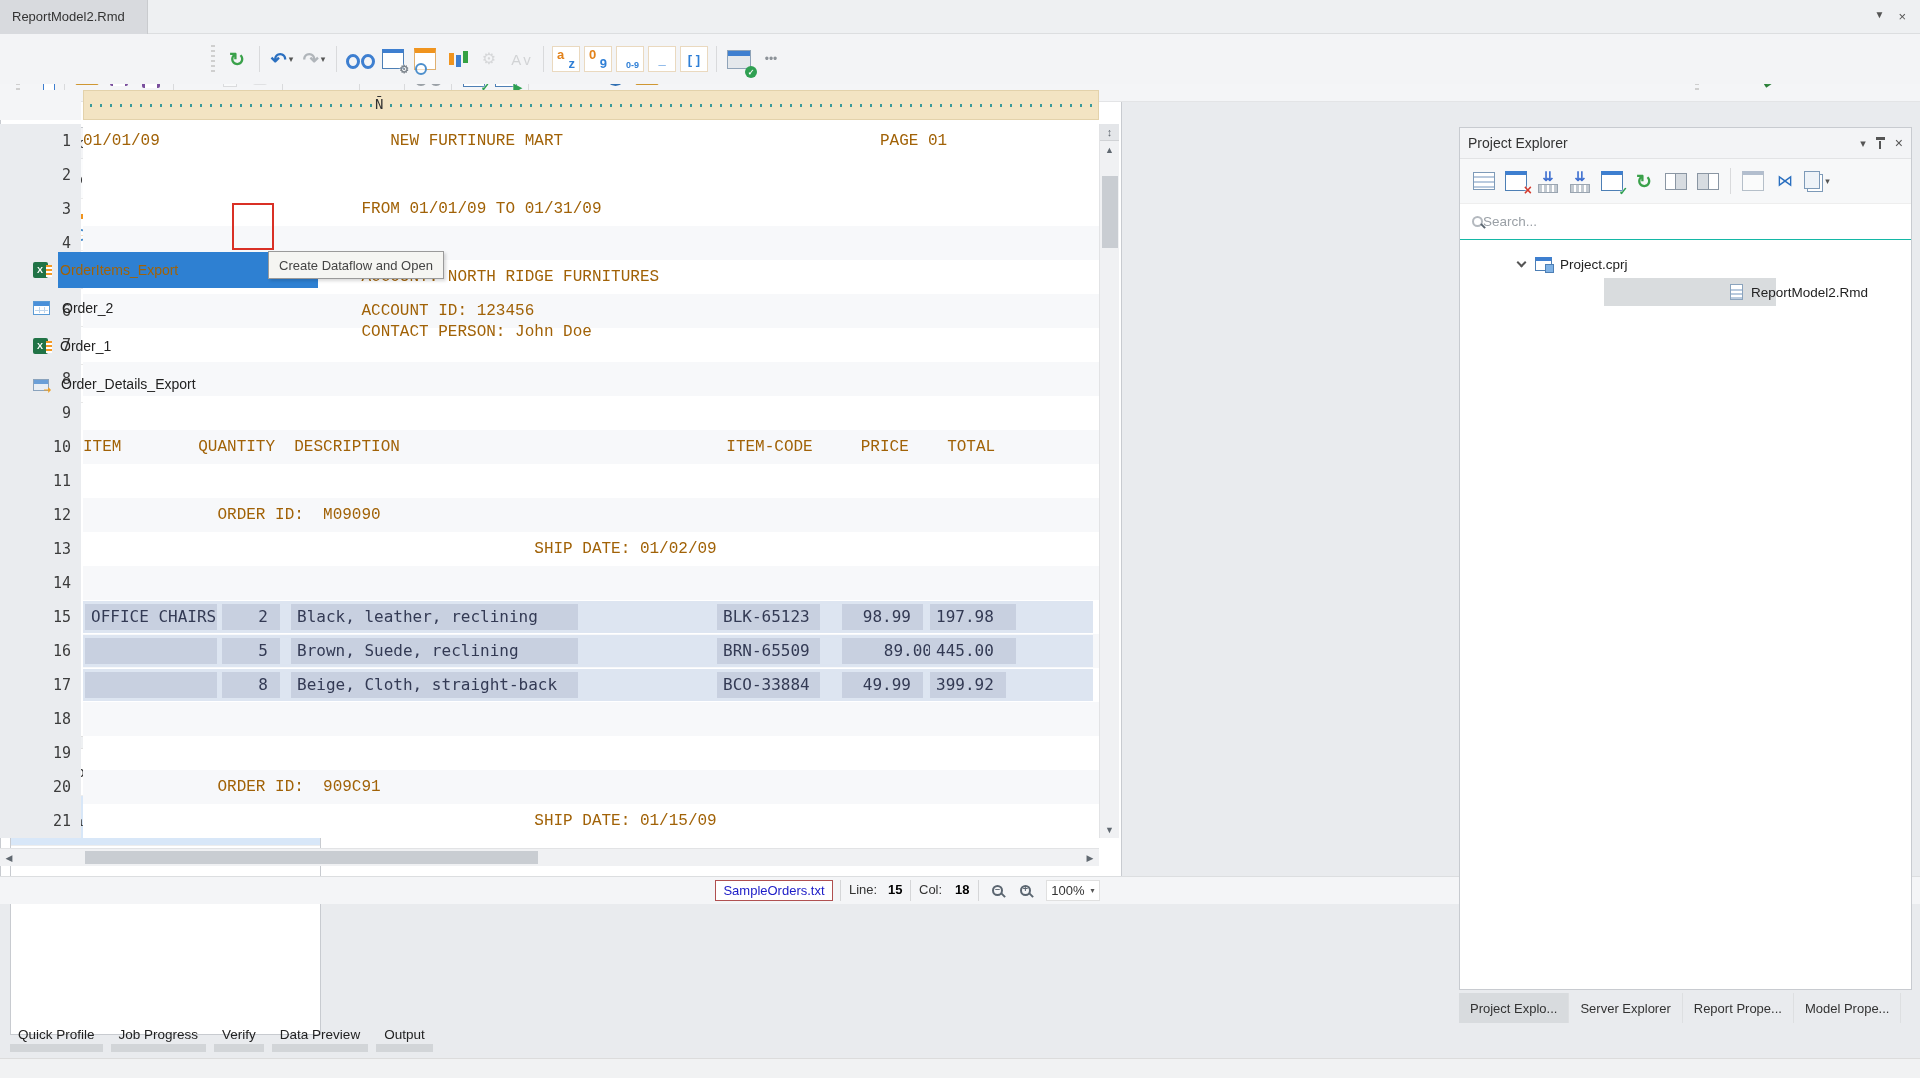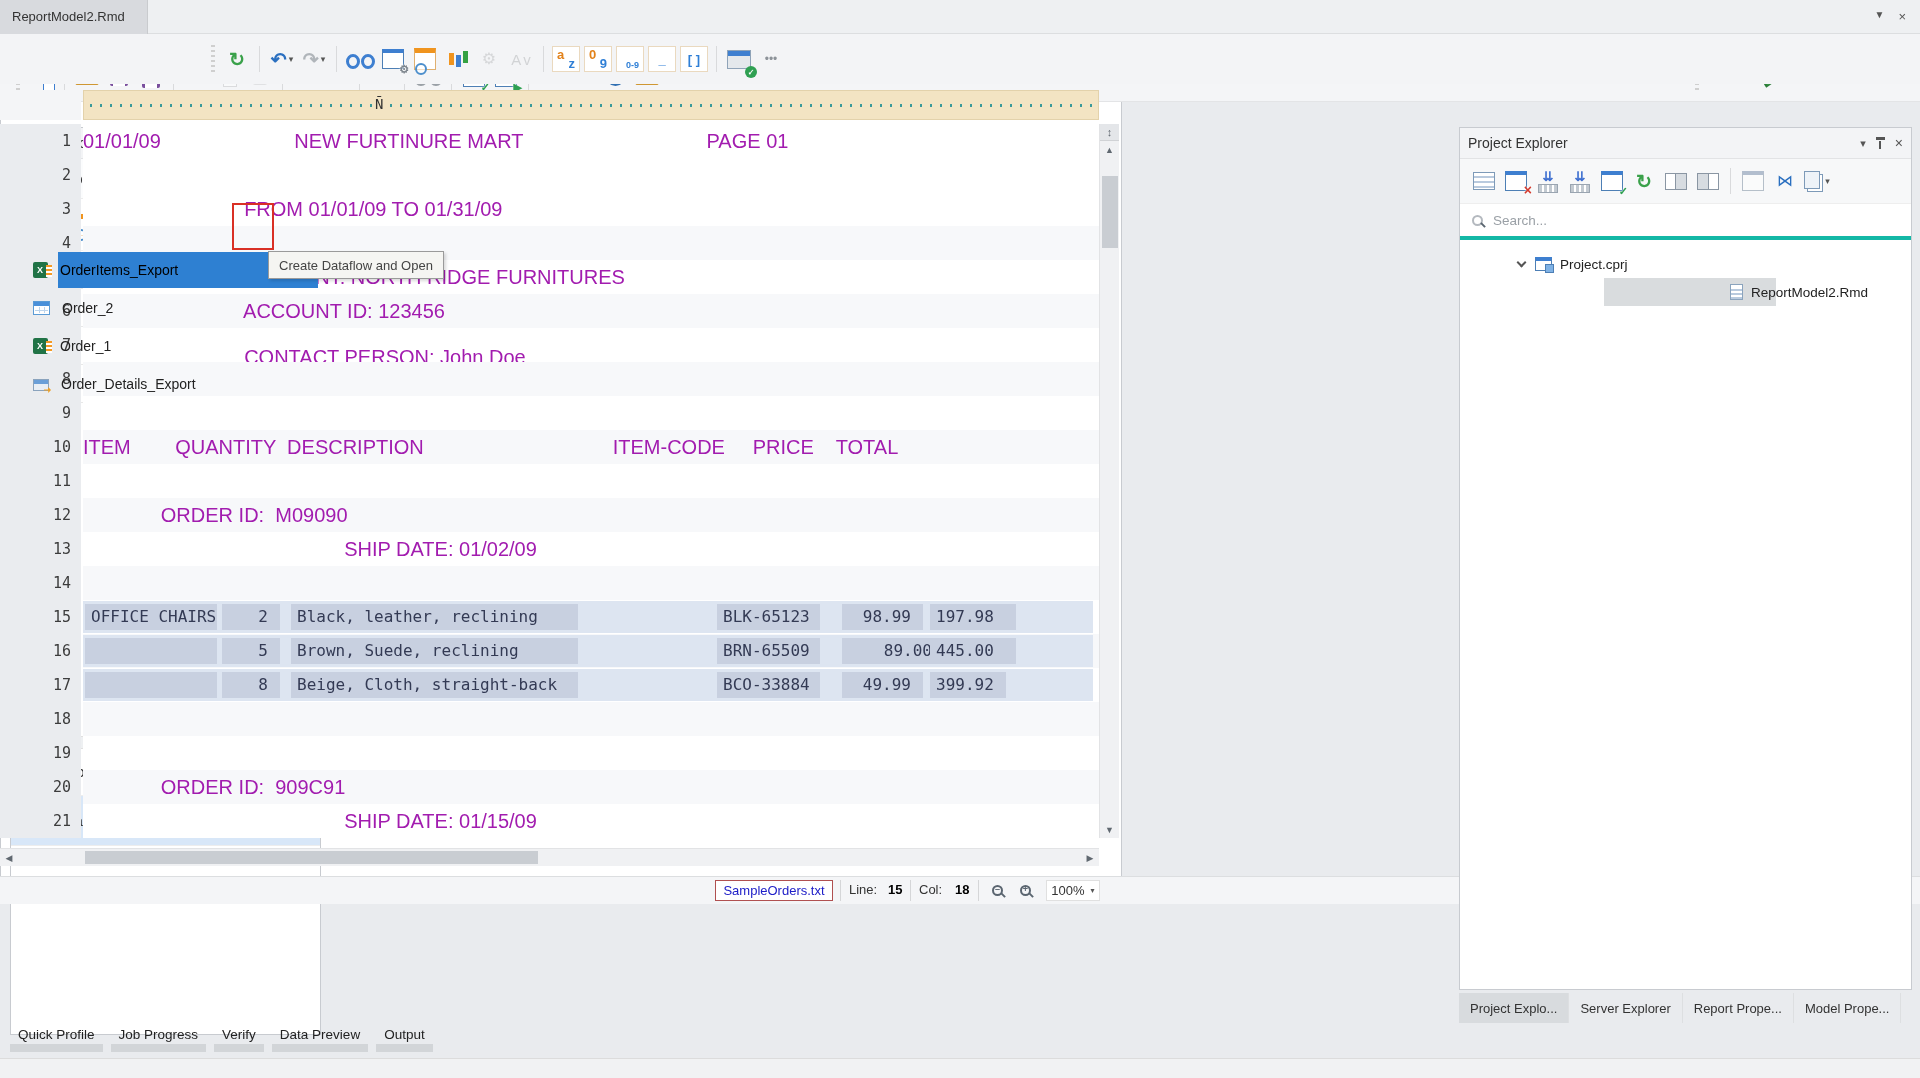--- a/index.html
+++ b/index.html
@@ -90,21 +90,21 @@
   .phead-icons { margin-left:auto; display:flex; align-items:center; gap:10px; color:#555; font-size:11px; }
 
   
   #left-panel { left:10px; top:127px; width:311px; height:908px; }
   #rb-section { height:40px; display:flex; align-items:center; padding-left:14px; font-size:14px; color:#222; border-bottom:1px solid #ececec; background:#fbfcfd; }
   #rb-toolbar { height:52px; display:flex; align-items:center; padding-left:8px; border-bottom:1px solid #f0f0f0; }
   #rb-list { position:relative; }
   .rb-row { height:38px; display:flex; align-items:center; position:relative; }
   .rb-row .lbl { margin-left:12px; font-size:14px; color:#222; position:relative; z-index:2; }
   .rb-row .selband { position:absolute; left:47px; right:2px; top:1px; bottom:1px; background:#2e80d2; z-index:1; }
-  .rb-row.sel .lbl { color:#000000; }
+  .rb-row.sel .lbl { color:#a16207; }
   .rb-row .sepline { position:absolute; left:47px; right:4px; bottom:0; height:1px; background:#e8e8e8; }
   .fic { width:18px; height:16px; margin-left:22px; position:relative; z-index:2; flex:none; }
   .fic-excel { background:#217346; border-radius:2px; width:15px; height:16px; }
   .fic-excel::before { content:"X"; position:absolute; color:#fff; font-size:9px; font-weight:bold; left:4px; top:3px; }
   .fic-excel::after { content:""; position:absolute; right:-4px; top:3px; width:6px; height:12px; background:repeating-linear-gradient(180deg,#f59a23 0 2px, #fff 2px 4px); }
   .fic-table { width:17px; height:14px; border:1px solid #5b9bd5; background:linear-gradient(180deg,#4a90d9 0 4px, #fff 4px); }
   .fic-table::after { content:""; position:absolute; left:1px; right:1px; top:5px; bottom:1px; background:repeating-linear-gradient(90deg, transparent 0 4px, #bcd4ec 4px 5px), repeating-linear-gradient(180deg, transparent 0 3px, #bcd4ec 3px 4px); }
   .fic-card { width:16px; height:12px; border:1px solid #8aa3bd; background:linear-gradient(180deg,#6a9fd8 0 4px, #e8eef5 4px); margin-top:2px; }
   .fic-card::after { content:""; position:absolute; right:-3px; bottom:-3px; width:7px; height:6px; background:#f0a024; clip-path:polygon(0 40%, 60% 40%, 60% 0, 100% 50%, 60% 100%, 60% 60%, 0 60%); }
   #rb-gap { height:13px; background:#eef0f2; border-top:1px solid #e0e0e0; border-bottom:1px solid #e0e0e0; }
@@ -123,21 +123,21 @@
   #docbar { position:absolute; left:0; top:34px; width:100%; height:50px; background:#f3f4f6; display:flex; align-items:center; padding-left:205px; }
   #ruler-corner { position:absolute; left:0; top:90px; width:81px; height:30px; background:#f4f5f7; }
   #ruler { position:absolute; left:83px; top:90px; width:1016px; height:30px; background:#f3e4c3; border:1px solid #e3d2ab; }
   #ruler-dots { position:absolute; left:6px; right:6px; top:13px; height:3px; background:repeating-linear-gradient(90deg,#3a9a9a 0 2px, transparent 2px 10px); }
   #ruler-char { position:absolute; left:288px; top:5px; font-family:"DejaVu Sans Mono",monospace; font-size:14px; color:#333; background:#f3e4c3; padding:0 3px; }
   #gutter { position:absolute; left:0; top:124px; width:81px; height:714px; background:#eaecef; }
   .gnum { height:34px; line-height:34px; text-align:right; padding-right:10px; font-family:"DejaVu Sans Mono",monospace; font-size:15px; color:#3c3c3c; }
   #editor-lines { position:absolute; left:83px; top:124px; width:1016px; height:714px; background:#fff; }
   .eline { position:absolute; left:0; width:1016px; height:34px; }
   .eline.alt { background:#f7f8fa; }
-  .ltext { position:absolute; left:0; top:0; height:34px; line-height:34px; white-space:pre; font-family:Liberation Sans, sans-serif; font-size:20px; color:#a21caf; }
+  .ltext { position:absolute; left:0; top:0; height:34px; line-height:34px; white-space:pre; font-family:Liberation Mono, monospace; font-size:16px; color:#a16207; }
   .rowband { position:absolute; left:0; top:1px; width:1010px; height:32px; background:#dde5f1; }
   .chip { position:absolute; top:4px; height:26px; line-height:26px; background:#c8d0e0; color:#333a54; font-family:"DejaVu Sans Mono",monospace; font-size:16px; white-space:pre; padding-left:6px; overflow:hidden; }
   .chip.r { text-align:right; padding-right:12px; padding-left:0; }
   
   #vscroll { position:absolute; left:1099px; top:124px; width:20px; height:714px; background:#f0f1f3; border-left:1px solid #e2e3e5; font-size:9px; color:#606870; }
   .varrow { height:17px; display:flex; align-items:center; justify-content:center; }
   #vsplit { height:17px; display:flex; align-items:center; justify-content:center; background:#e4e6e9; border-bottom:1px solid #d0d2d5; font-size:11px; }
   #vthumb { position:absolute; left:2px; top:52px; width:16px; height:72px; background:#c9cdd2; }
   #vscroll .down { position:absolute; bottom:0; width:100%; }
   #hscroll { position:absolute; left:0; top:848px; width:1099px; height:18px; background:#f0f1f3; border-top:1px solid #e2e3e5; font-size:9px; color:#606870; }
@@ -150,21 +150,21 @@
   .st-lbl { position:absolute; top:5px; }
   .st-val { position:absolute; top:5px; font-weight:bold; color:#000; }
   #zoom-out { position:absolute; left:992px; top:8px; }
   #zoom-in  { position:absolute; left:1020px; top:8px; }
   #pct-box { position:absolute; left:1046px; top:3px; width:54px; height:21px; background:#fff; border:1px solid #e0e0e0; display:flex; align-items:center; justify-content:center; gap:4px; }
   #pct-box .ddv { font-size:8px; }
 
   
   #right-panel { left:1459px; top:127px; width:453px; height:863px; }
   #pe-toolbar { height:45px; display:flex; align-items:center; padding-left:8px; background:#f7f8f9; border-bottom:1px solid #eeeeee; }
-  #pe-search { height:36px; display:flex; align-items:center; gap:10px; padding-left:12px; border-bottom:4px solid #14b8a6; }
+  #pe-search { height:36px; display:flex; align-items:center; gap:0; padding-left:12px; border-bottom:1px solid #14b8a6; }
   #pe-search .ph { color:#9aa0a6; font-size:13.5px; }
   #pe-tree { position:relative; padding-top:10px;padding-left:48px; }
   .tree-row { height:28px; display:flex; align-items:center; font-size:13.5px; color:#222; position:relative; }
   .chev { width:7px; height:7px; border-right:2px solid #555; border-bottom:2px solid #555; transform:rotate(45deg); margin:0 10px 3px 10px; }
   .proj-ic { width:17px; height:14px; border:1px solid #4d7fb5; border-top:4px solid #3e7fd0; background:#fff; margin-right:8px; position:relative; }
   .proj-ic::after { content:""; position:absolute; right:-3px; bottom:-3px; width:7px; height:7px; background:#7fb2e5; border:1px solid #4d7fb5; }
   .file-ic { width:13px; height:16px; border:1px solid #8aa3bd; background:linear-gradient(180deg,#fff 0 3px, transparent 3px), repeating-linear-gradient(180deg,#b8cade 0 2px, #fff 2px 4px); margin-right:8px; }
   .tree-sel { position:absolute; left:46px; top:0; width:172px; height:28px; background:#d9dcde; z-index:0; }
   .tree-row > * { position:relative; z-index:1; }
   #tree-child { padding-left:50px; }
@@ -424,21 +424,21 @@
         </div>
         <div class="eline alt" style="top: 102px;">
           <span class="ltext"></span>
         </div>
         <div class="eline" style="top: 136px;">
           <span class="ltext">                             ACCOUNT: NORTH RIDGE FURNITURES</span>
         </div>
         <div class="eline alt" style="top: 170px;">
           <span class="ltext">                             ACCOUNT ID: 123456</span>
         </div>
-        <div class="eline" style="top: 216px;">
+        <div class="eline" style="top: 191px;">
           <span class="ltext">                             CONTACT PERSON: John Doe</span>
         </div>
         <div class="eline alt" style="top: 238px;">
           <span class="ltext"></span>
         </div>
         <div class="eline" style="top: 272px;">
           <span class="ltext"></span>
         </div>
         <div class="eline alt" style="top: 306px;">
           <span class="ltext">ITEM        QUANTITY  DESCRIPTION                                  ITEM-CODE     PRICE    TOTAL</span>

